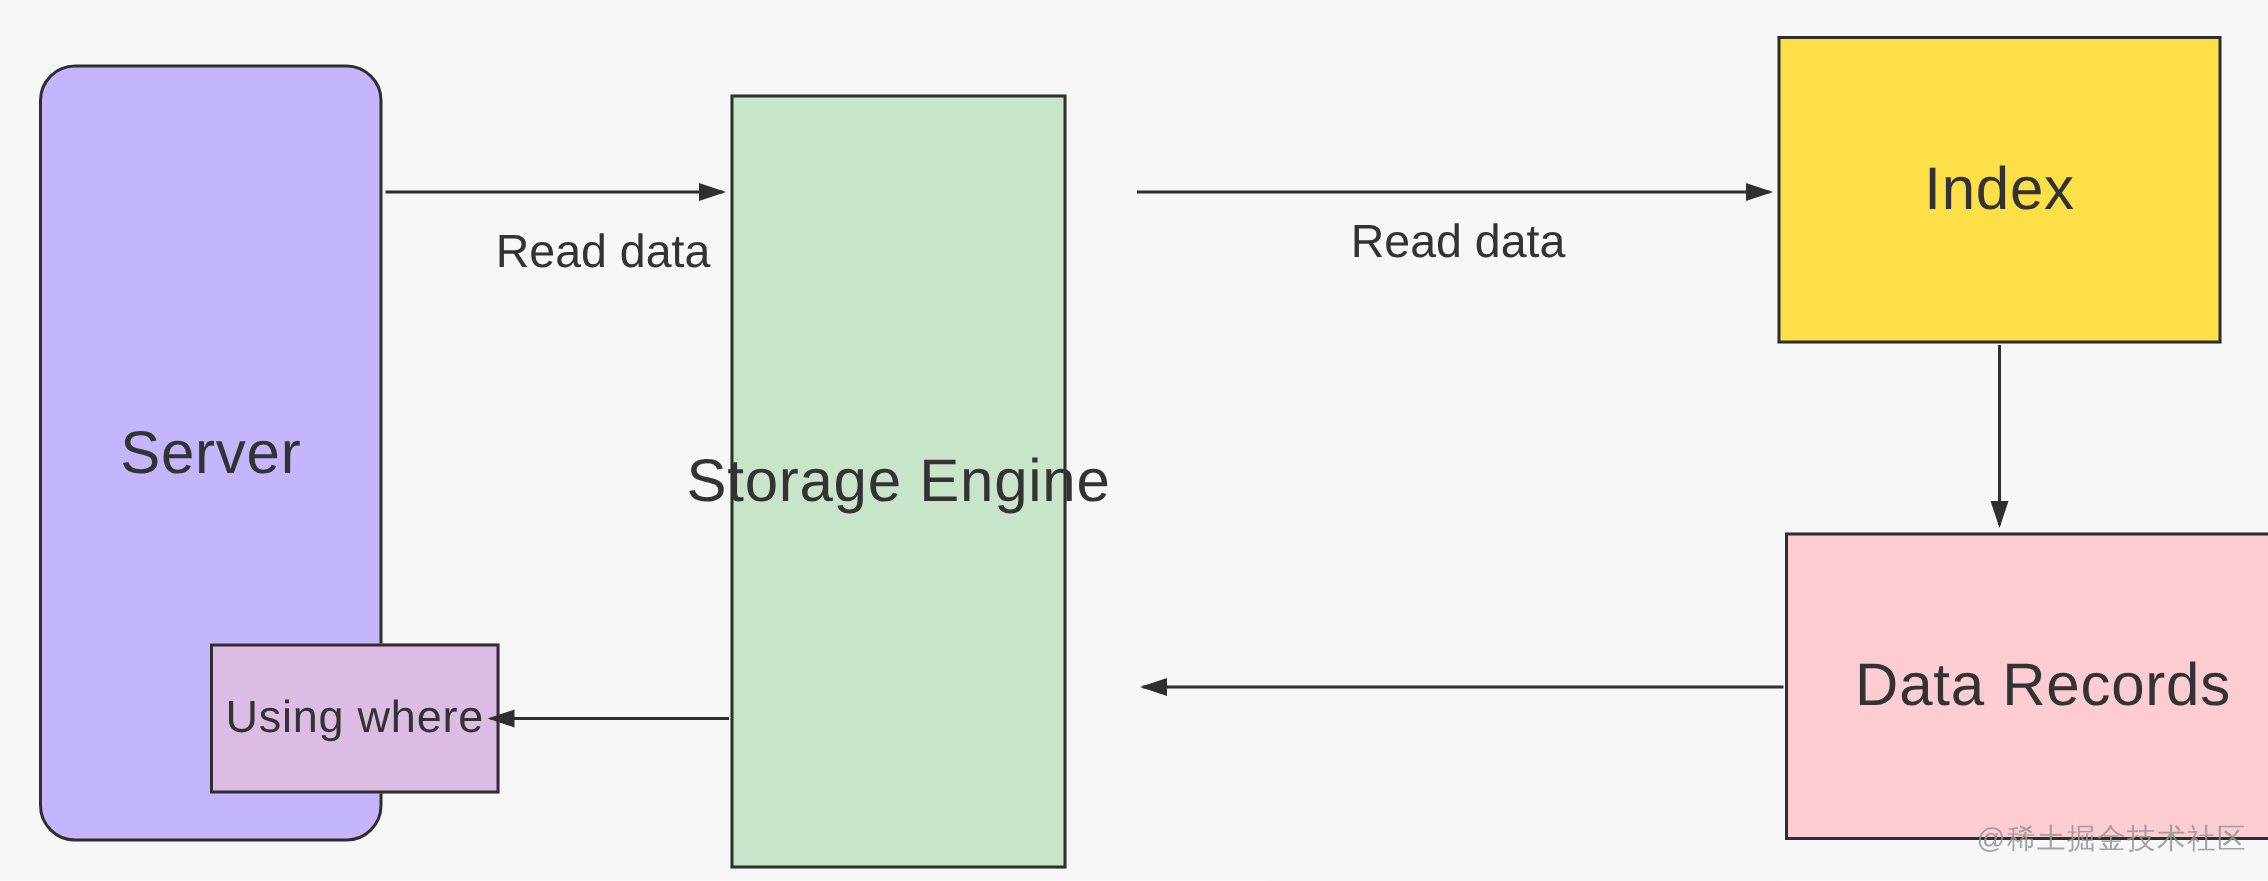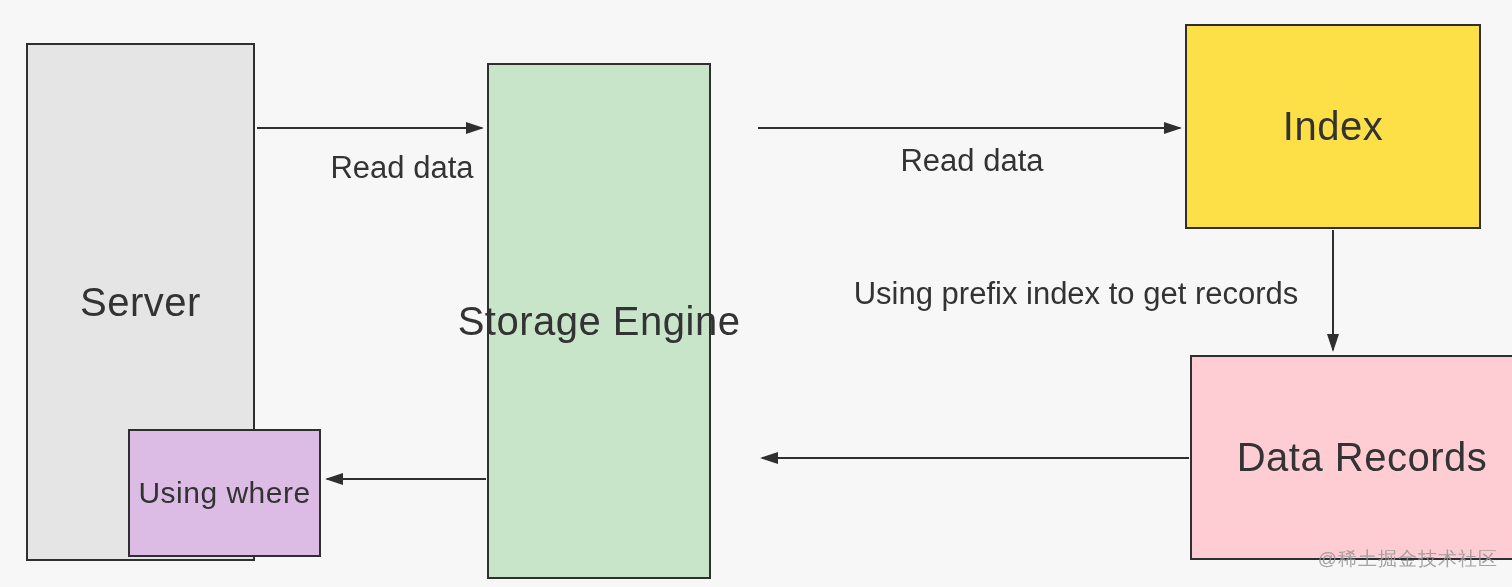--- a/index.html
+++ b/index.html
@@ -28,21 +28,21 @@
   }
   .node .node-label {
     font-size: 40px;
     letter-spacing: 0.5px;
     white-space: nowrap;
   }
   .node-server        { left: 26px;   top: 43px;  width: 229px; height: 518px; }
   .node-storage       { left: 487px;  top: 63px;  width: 224px; height: 516px; }
   .node-index         { left: 1185px; top: 24px;  width: 296px; height: 205px; }
   .node-data-records  { left: 1190px; top: 355px; width: 344px; height: 205px; }
-  .node-using-where   { left: 128px;  top: 429px; width: 193px; height: 128px; z-index: 2; }
+  .node-using-where   { left: 140px;  top: 429px; width: 193px; height: 100px; z-index: 2; }
   .node-using-where .node-label { font-size: 30px; }
 
   .edges-layer {
     position: absolute;
     left: 0; top: 0;
     width: 1512px;
     height: 587px;
     z-index: 3;
     pointer-events: none;
   }
@@ -73,21 +73,21 @@
     z-index: 4;
     white-space: nowrap;
     margin-left: 20px;
   }
 </style>
 </head>
 <body>
 
 <div class="canvas">
 
-  <div class="node node-server" style="background-color: #e5e5e5;">
+  <div class="node node-server" style="background-color: #c4b5fd; border-radius: 24px;">
     <span class="node-label">Server</span>
   </div>
 
   <div class="node node-storage" style="background-color: rgb(201, 229, 201);">
     <span class="node-label">Storage Engine</span>
   </div>
 
   <div class="node node-index" style="background-color: #fde047;">
     <span class="node-label">Index</span>
   </div>
@@ -95,21 +95,20 @@
   <div class="node node-data-records" style="background-color: rgb(254, 205, 212);">
     <span class="node-label">Data Records</span>
   </div>
 
   <div class="node node-using-where" style="background-color: rgb(220, 188, 229);">
     <span class="node-label">Using where</span>
   </div>
 
   <div class="edge-label edge-label-read-data">Read data</div>
   <div class="edge-label edge-label-read-index">Read data</div>
-  <div class="edge-label edge-label-prefix">Using prefix index to get records</div>
 
   <svg class="edges-layer" viewBox="0 0 1512 587" xmlns="http://www.w3.org/2000/svg">
     <defs>
       <marker id="arrowhead" markerWidth="10" markerHeight="8" refX="8" refY="3" orient="auto" markerUnits="strokeWidth">
         <path d="M0,0 L9,3 L0,6 Z" fill="#2f2f2f"></path>
       </marker>
     </defs>
     <line x1="257" y1="128" x2="482" y2="128" marker-end="url(#arrowhead)"></line>
     <line x1="758" y1="128" x2="1180" y2="128" marker-end="url(#arrowhead)"></line>
     <line x1="1333" y1="230" x2="1333" y2="350" marker-end="url(#arrowhead)"></line>

